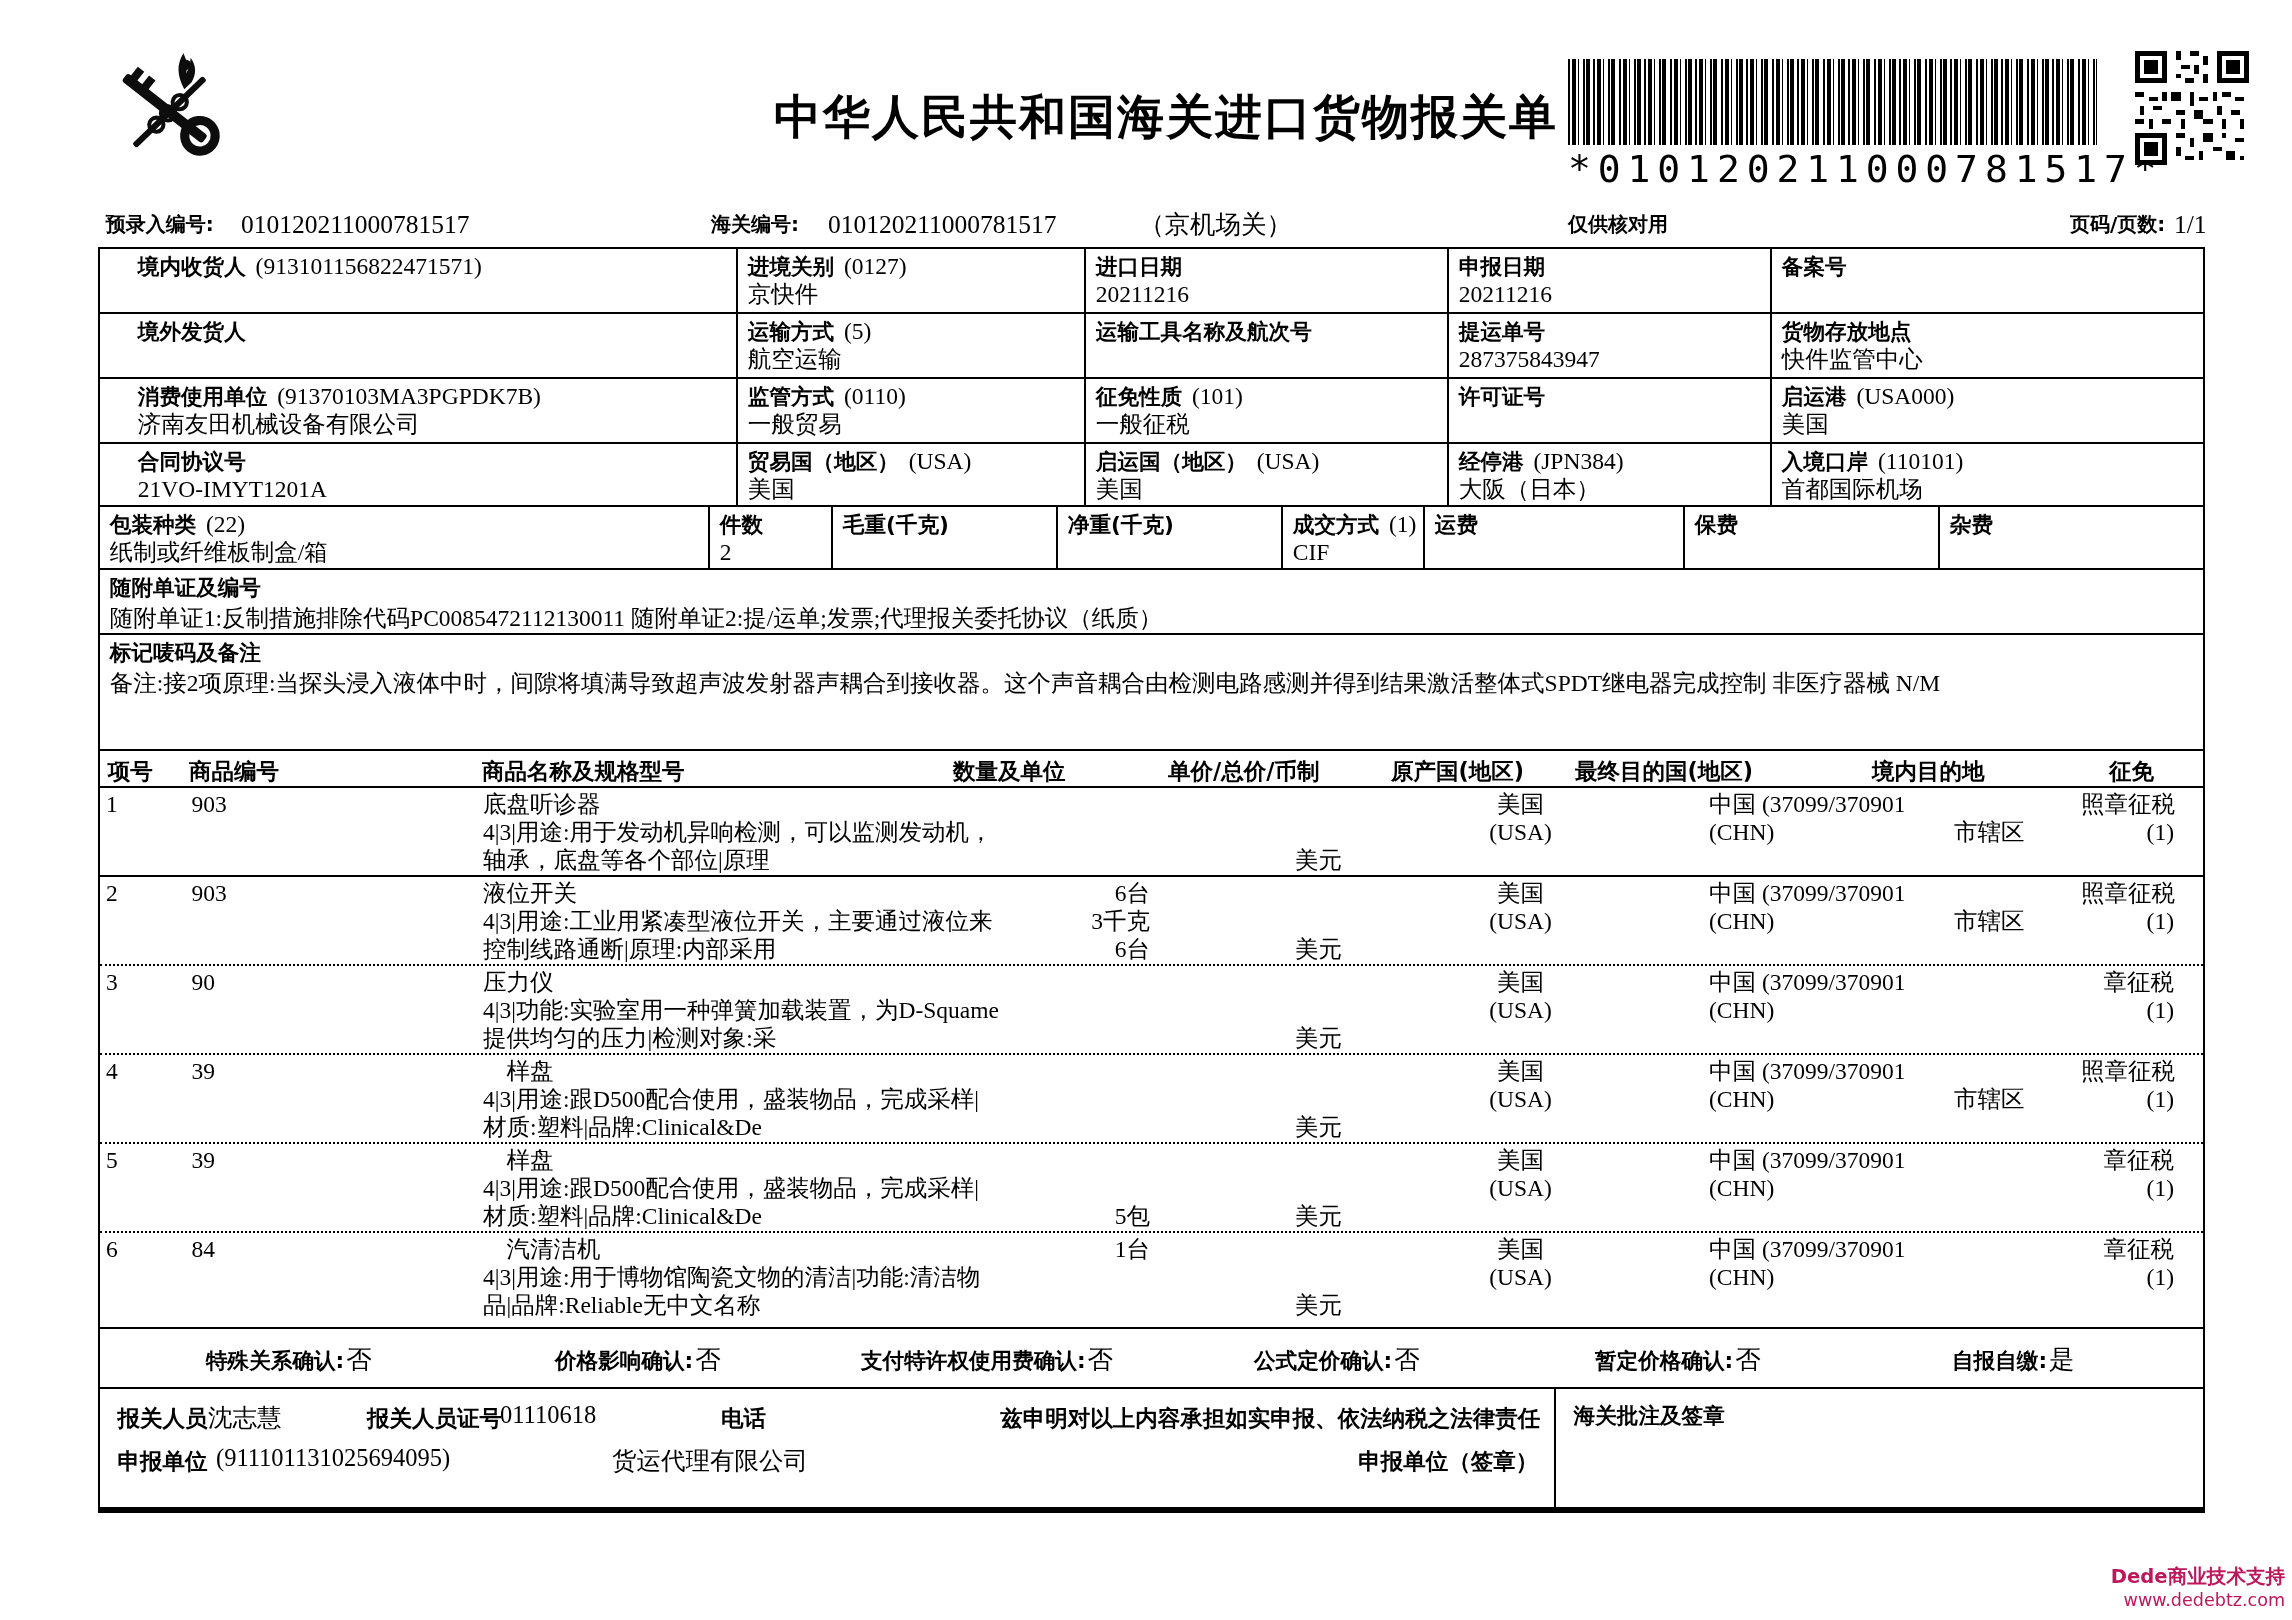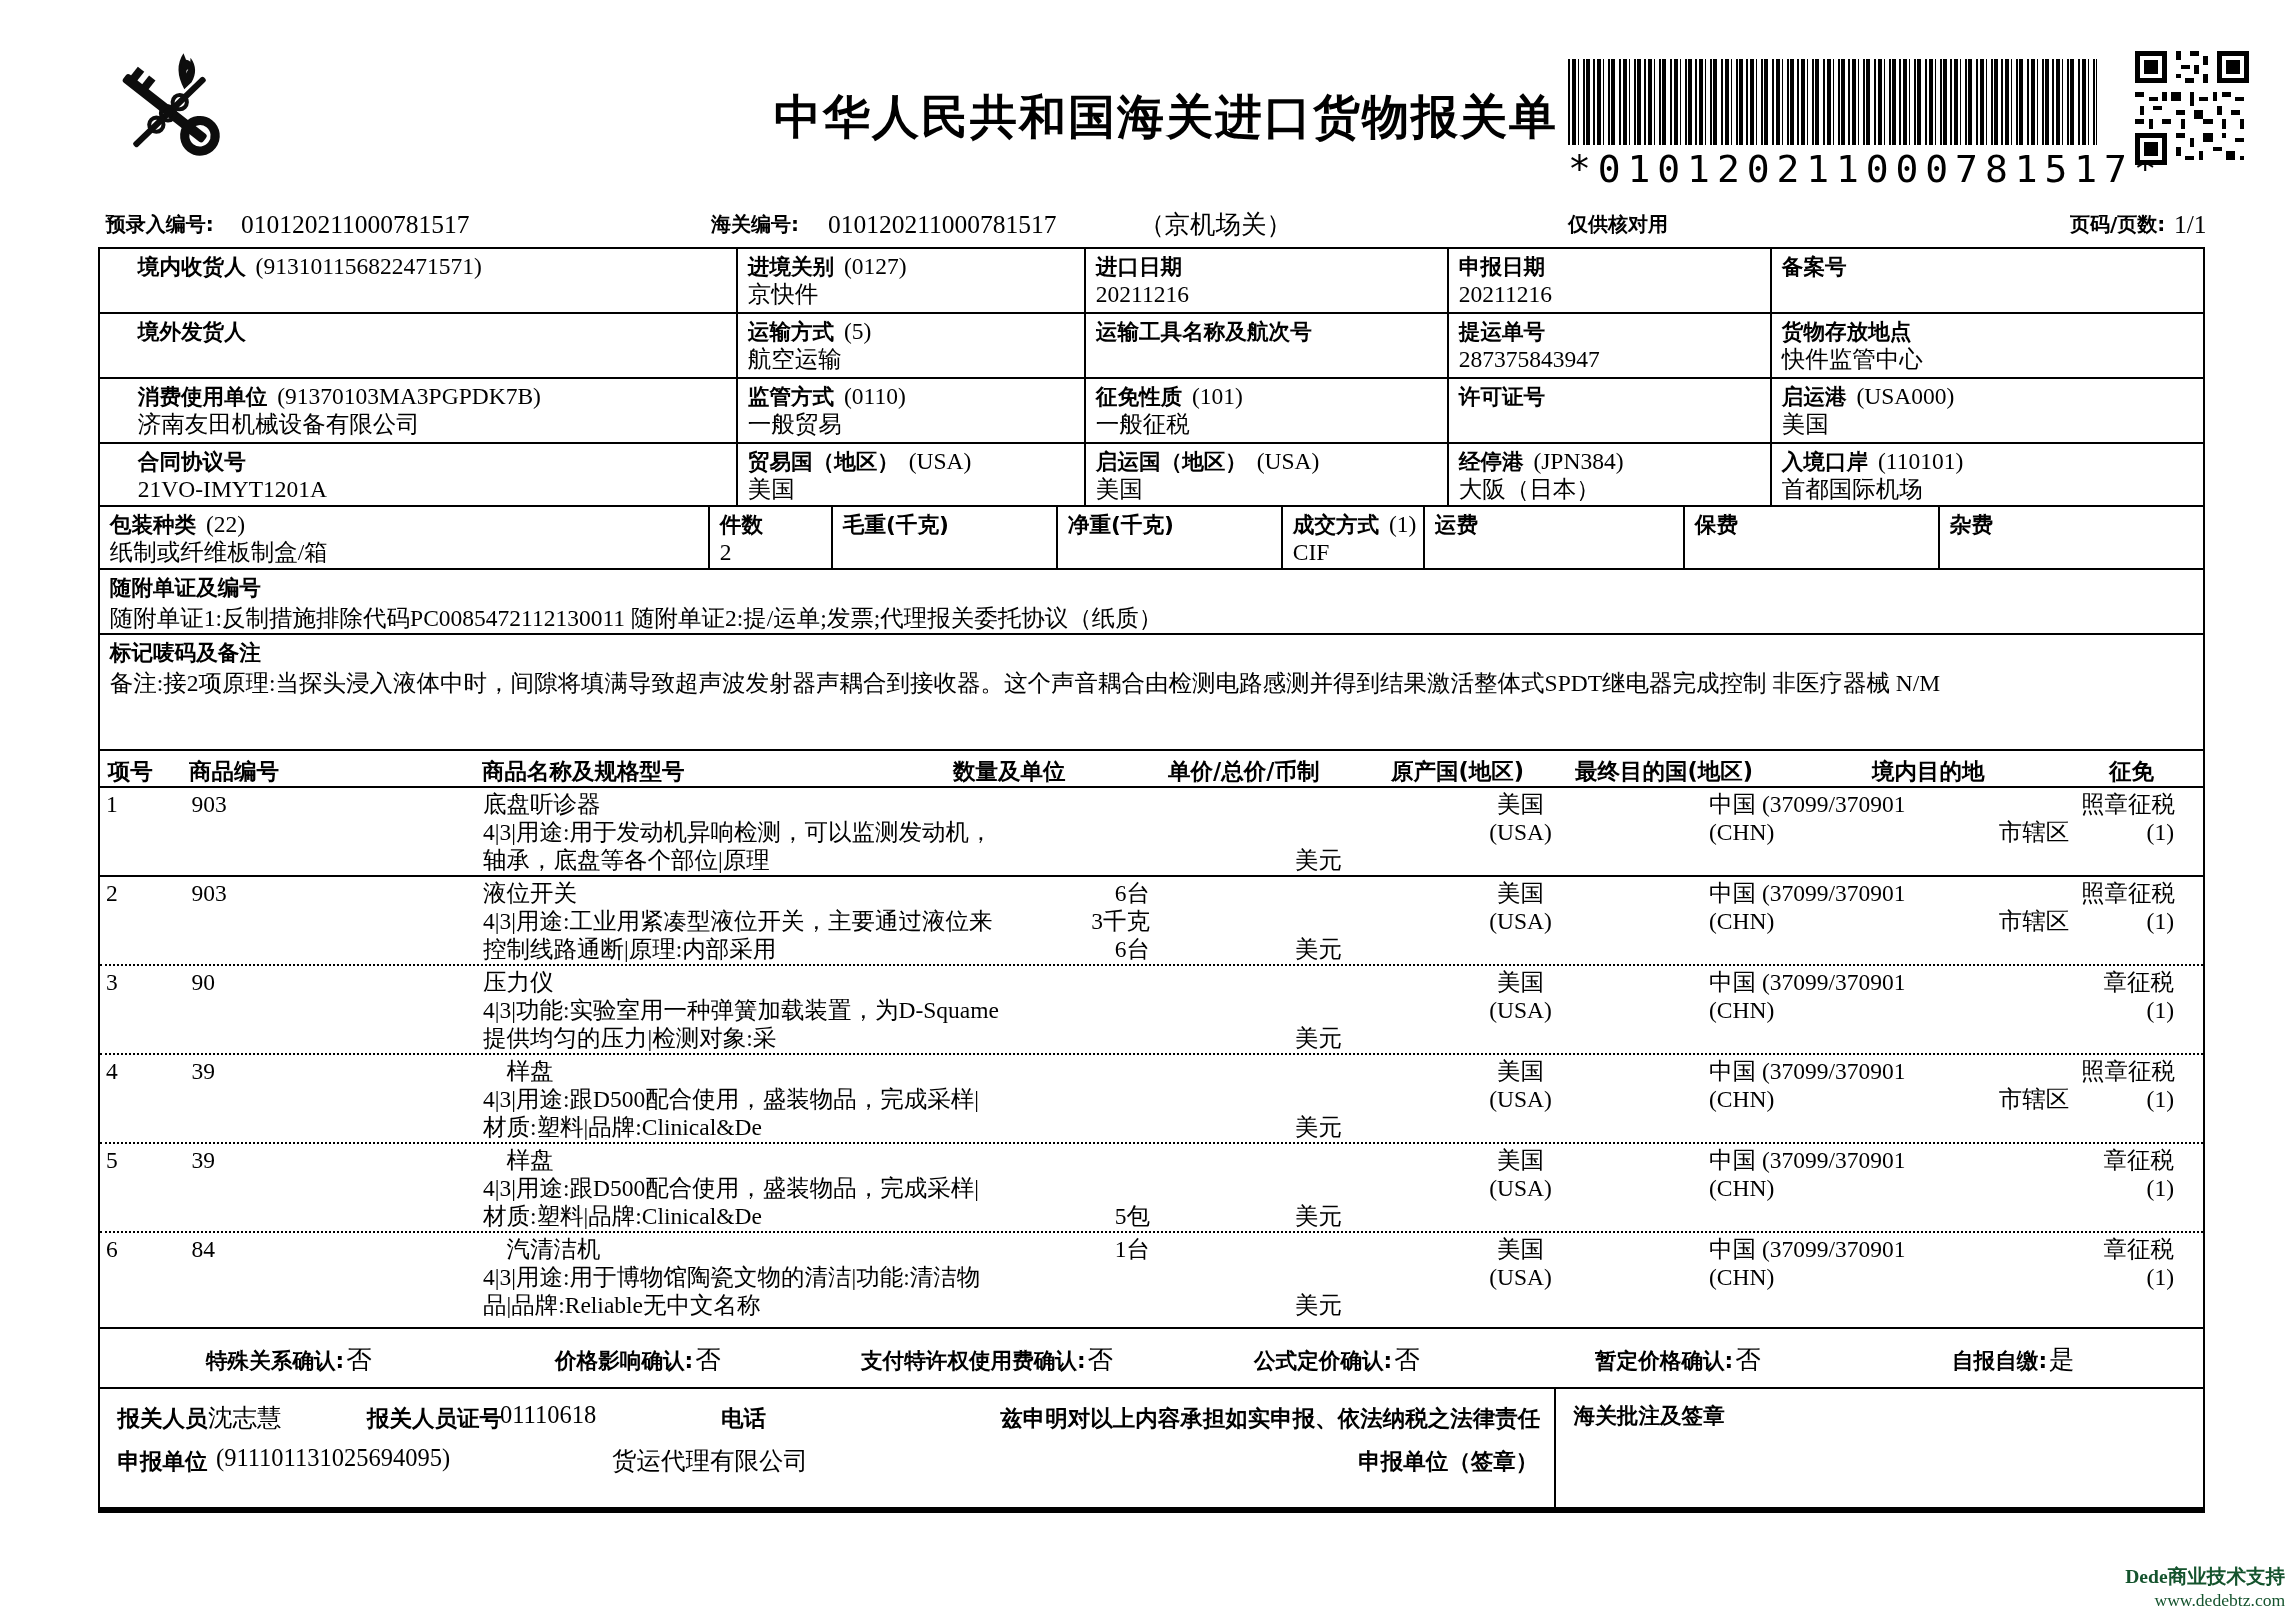--- a/index.html
+++ b/index.html
@@ -58,21 +58,21 @@
   .sep-dot{border-bottom:2px dotted #000;}
   .gc{overflow:hidden;}
   .ln{height:28px;line-height:28px;font-size:23.5px;white-space:nowrap;}
   .c-no{padding-left:5.9px;}
   .c-code{padding-left:27.4px;}
   .c-name{padding-left:167px;}
   .c-qty{text-align:right;}
   .c-cur{text-align:right;padding-right:29px;}
   .c-orig{text-align:center;}
   .c-dest{padding-left:39px;}
-  .c-dom{text-align:right;padding-right:11.8px;}
+  .c-dom{text-align:left;padding-right:11.8px;}
   .c-tax{text-align:right;padding-right:29px;}
 
   
   .confirm-row{position:relative;height:58px;border-bottom:2.9px solid #000;}
   .cf{position:absolute;top:12.7px;white-space:nowrap;}
   .cf .lbl{font-size:21.6px;}
   .cfv{font-size:25.5px;margin-left:2px;}
 
   
   .footer{display:flex;height:118px;}
@@ -596,19 +596,19 @@
         <span class="val" style="left:512px;top:55px">货运代理有限公司</span>
         <span class="lbl" style="right:15.7px;top:57px">申报单位（签章）</span>
       </div>
       <div class="f-right">
         <span class="lbl">海关批注及签章</span>
       </div>
     </div>
 
   </div>
 
-  <div class="wm" style="color: #14532d; font-family: Liberation Serif, serif;">
+  <div class="wm" style="color: #be185d;">
     <div class="wm1">Dede商业技术支持</div>
     <div class="wm2">www.dedebtz.com</div>
   </div>
 
 </div>
 
 
 </body></html>

